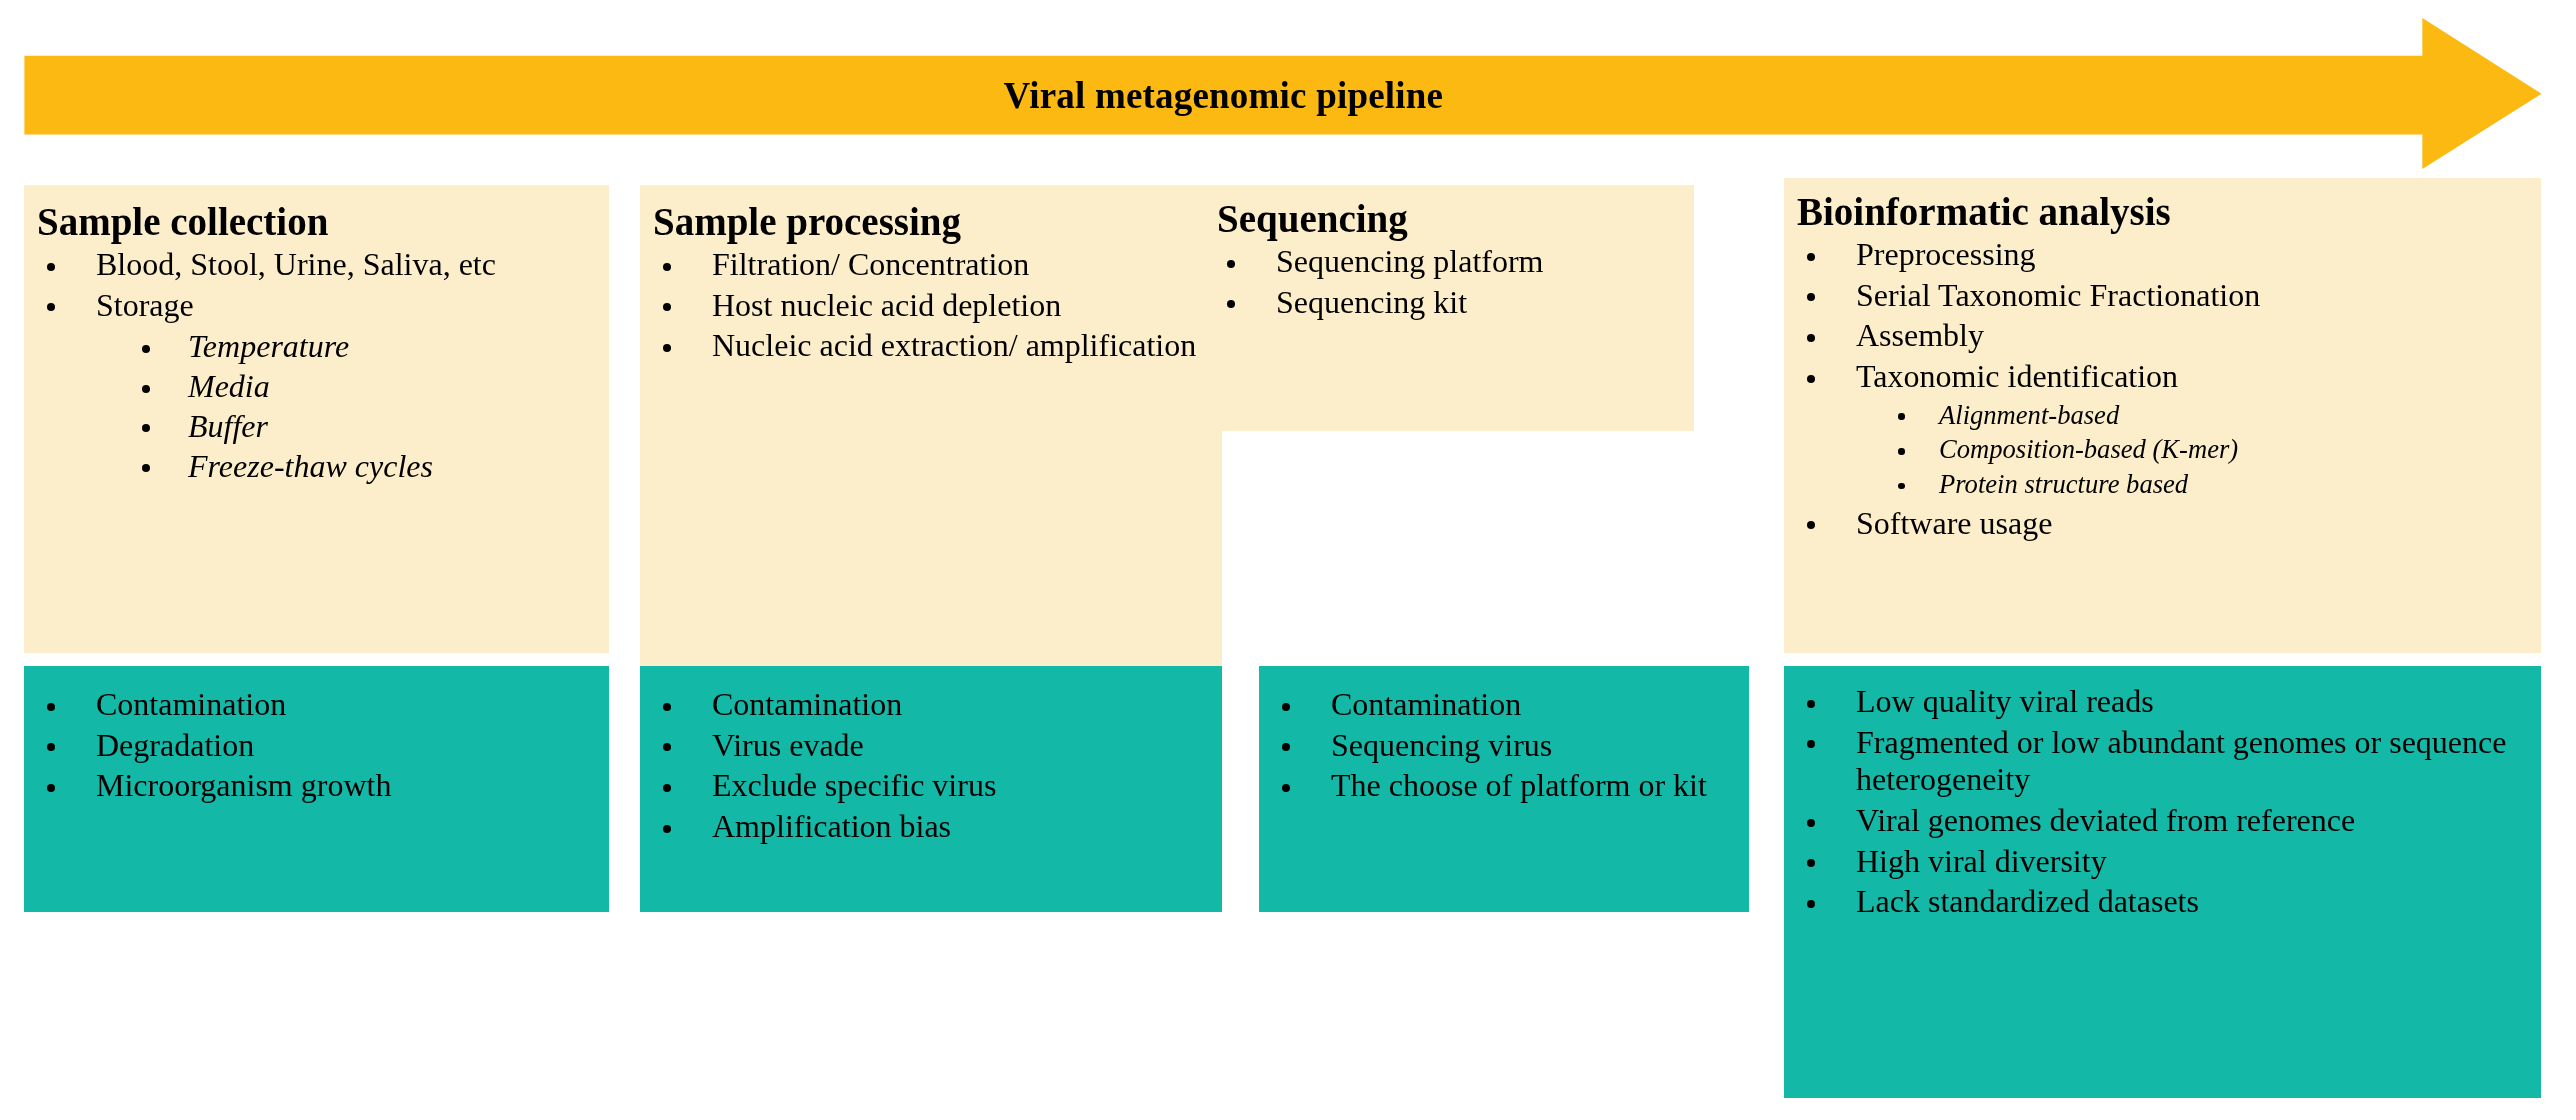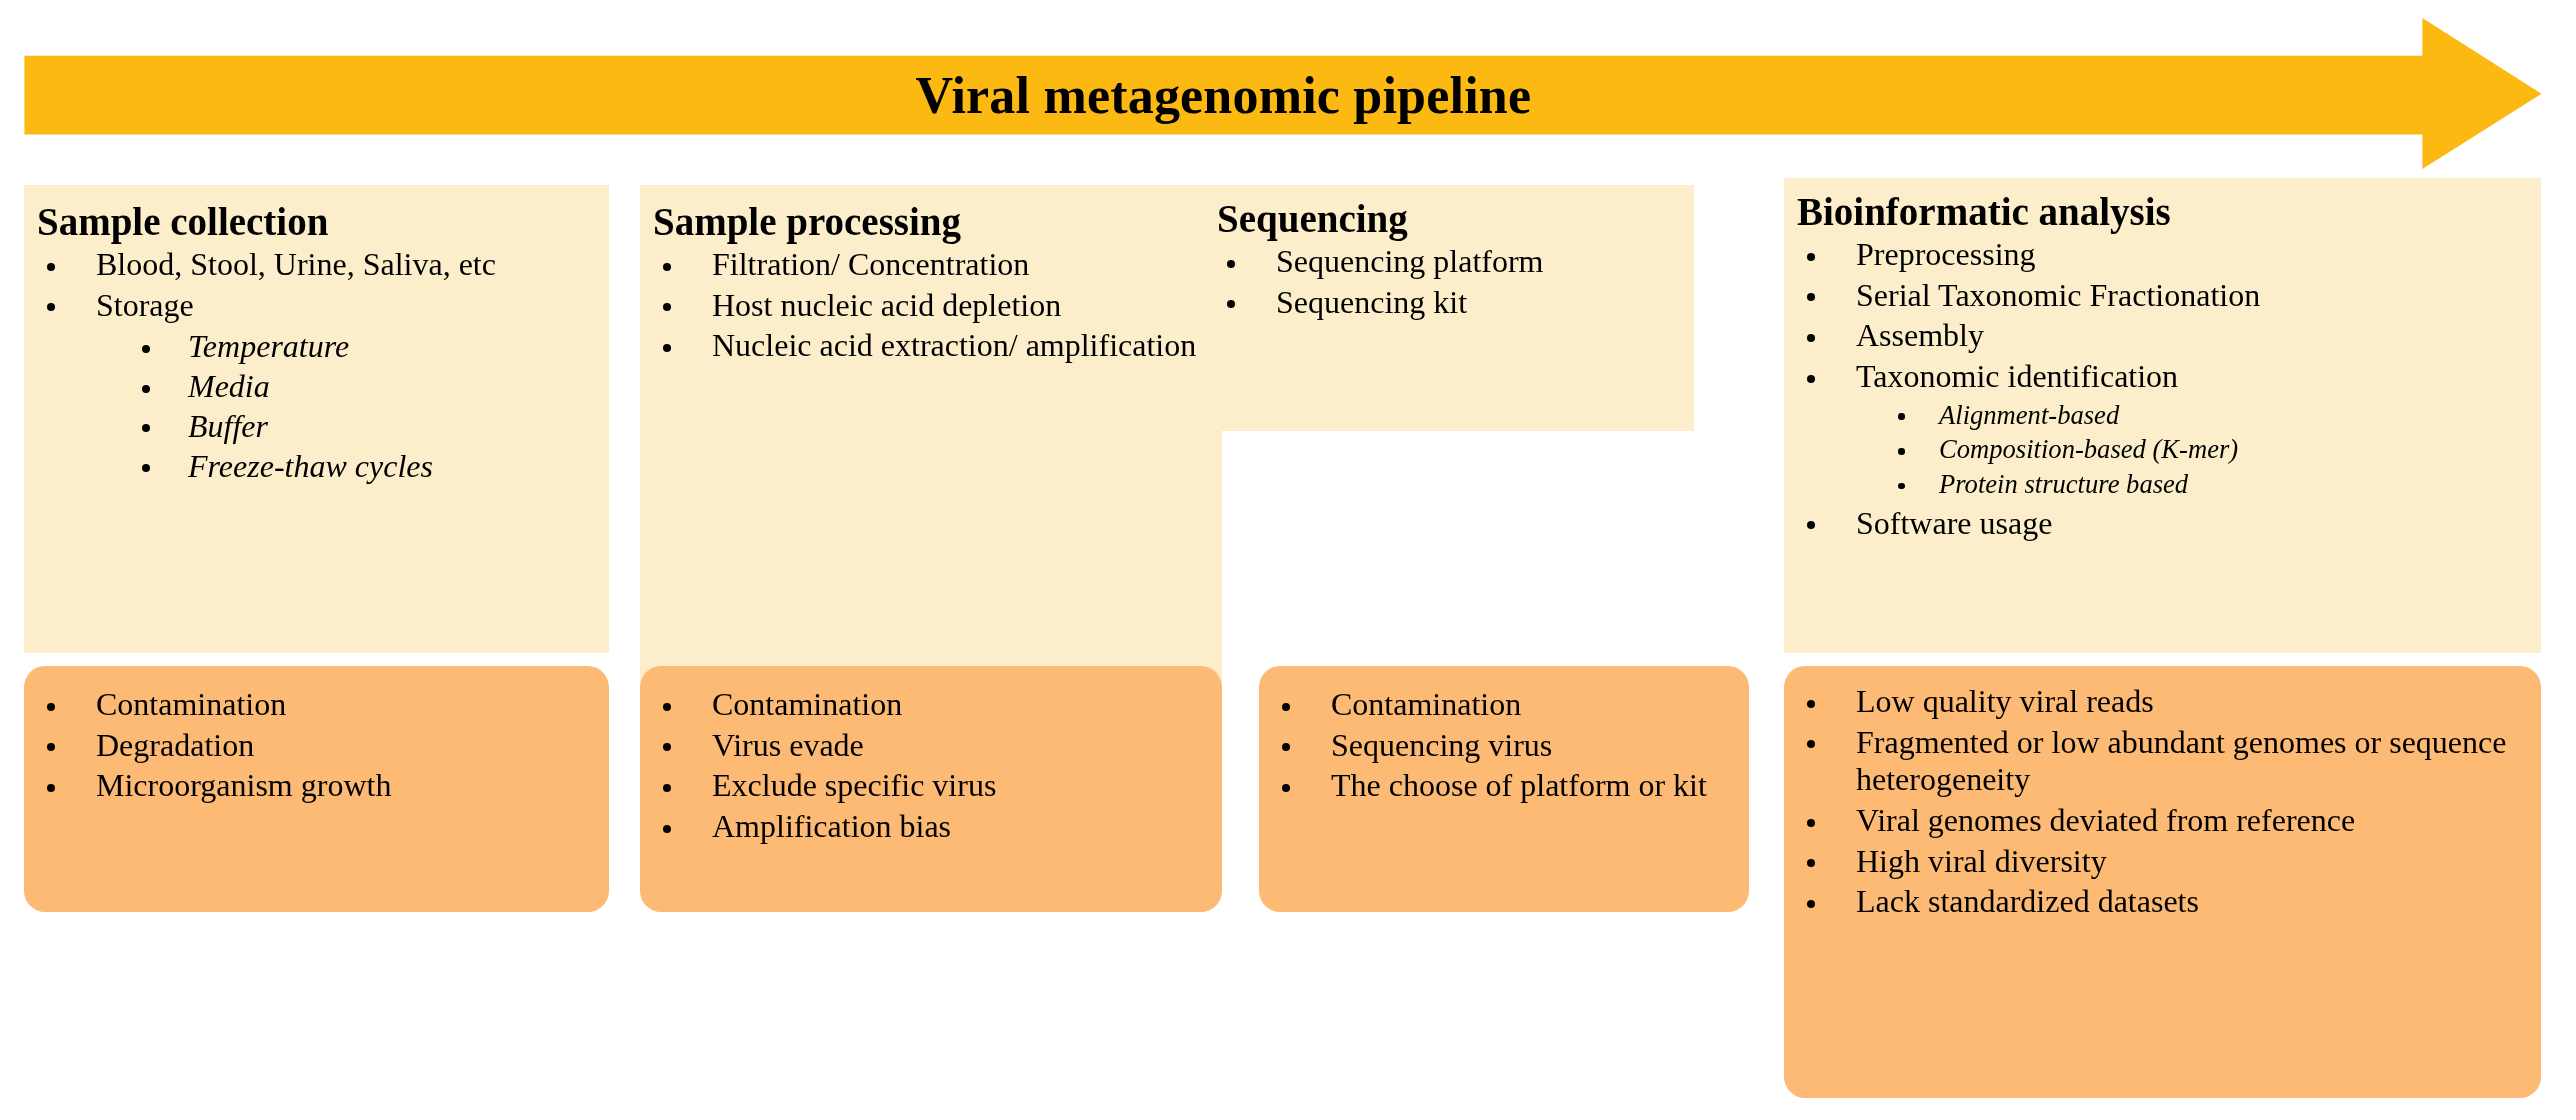--- a/index.html
+++ b/index.html
@@ -27,34 +27,34 @@
   }
   #banner-title {
     position: absolute;
     left: 24.4px;
     top: 56px;
     width: 2398px;
     height: 79px;
     display: flex;
     align-items: center;
     justify-content: center;
-    font-size: 52px;
+    font-size: 37px;
     font-weight: bold;
     letter-spacing: 0.2px;
     line-height: 1;
     white-space: nowrap;
   }
 
   
   .stage-box {
     position: absolute;
     box-sizing: border-box;
   }
   .box-cream { background: #fceecb; }
-  .box-pink  { background: #fdba74; border-radius: 21px; }
+  .box-pink  { background: #14b8a6; }
 
   .stage-title {
     font-size: 39px;
     font-weight: bold;
     line-height: 1.08;
     margin: 0 0 2.9px 0;
     white-space: nowrap;
   }
 
   ul.bullets {

